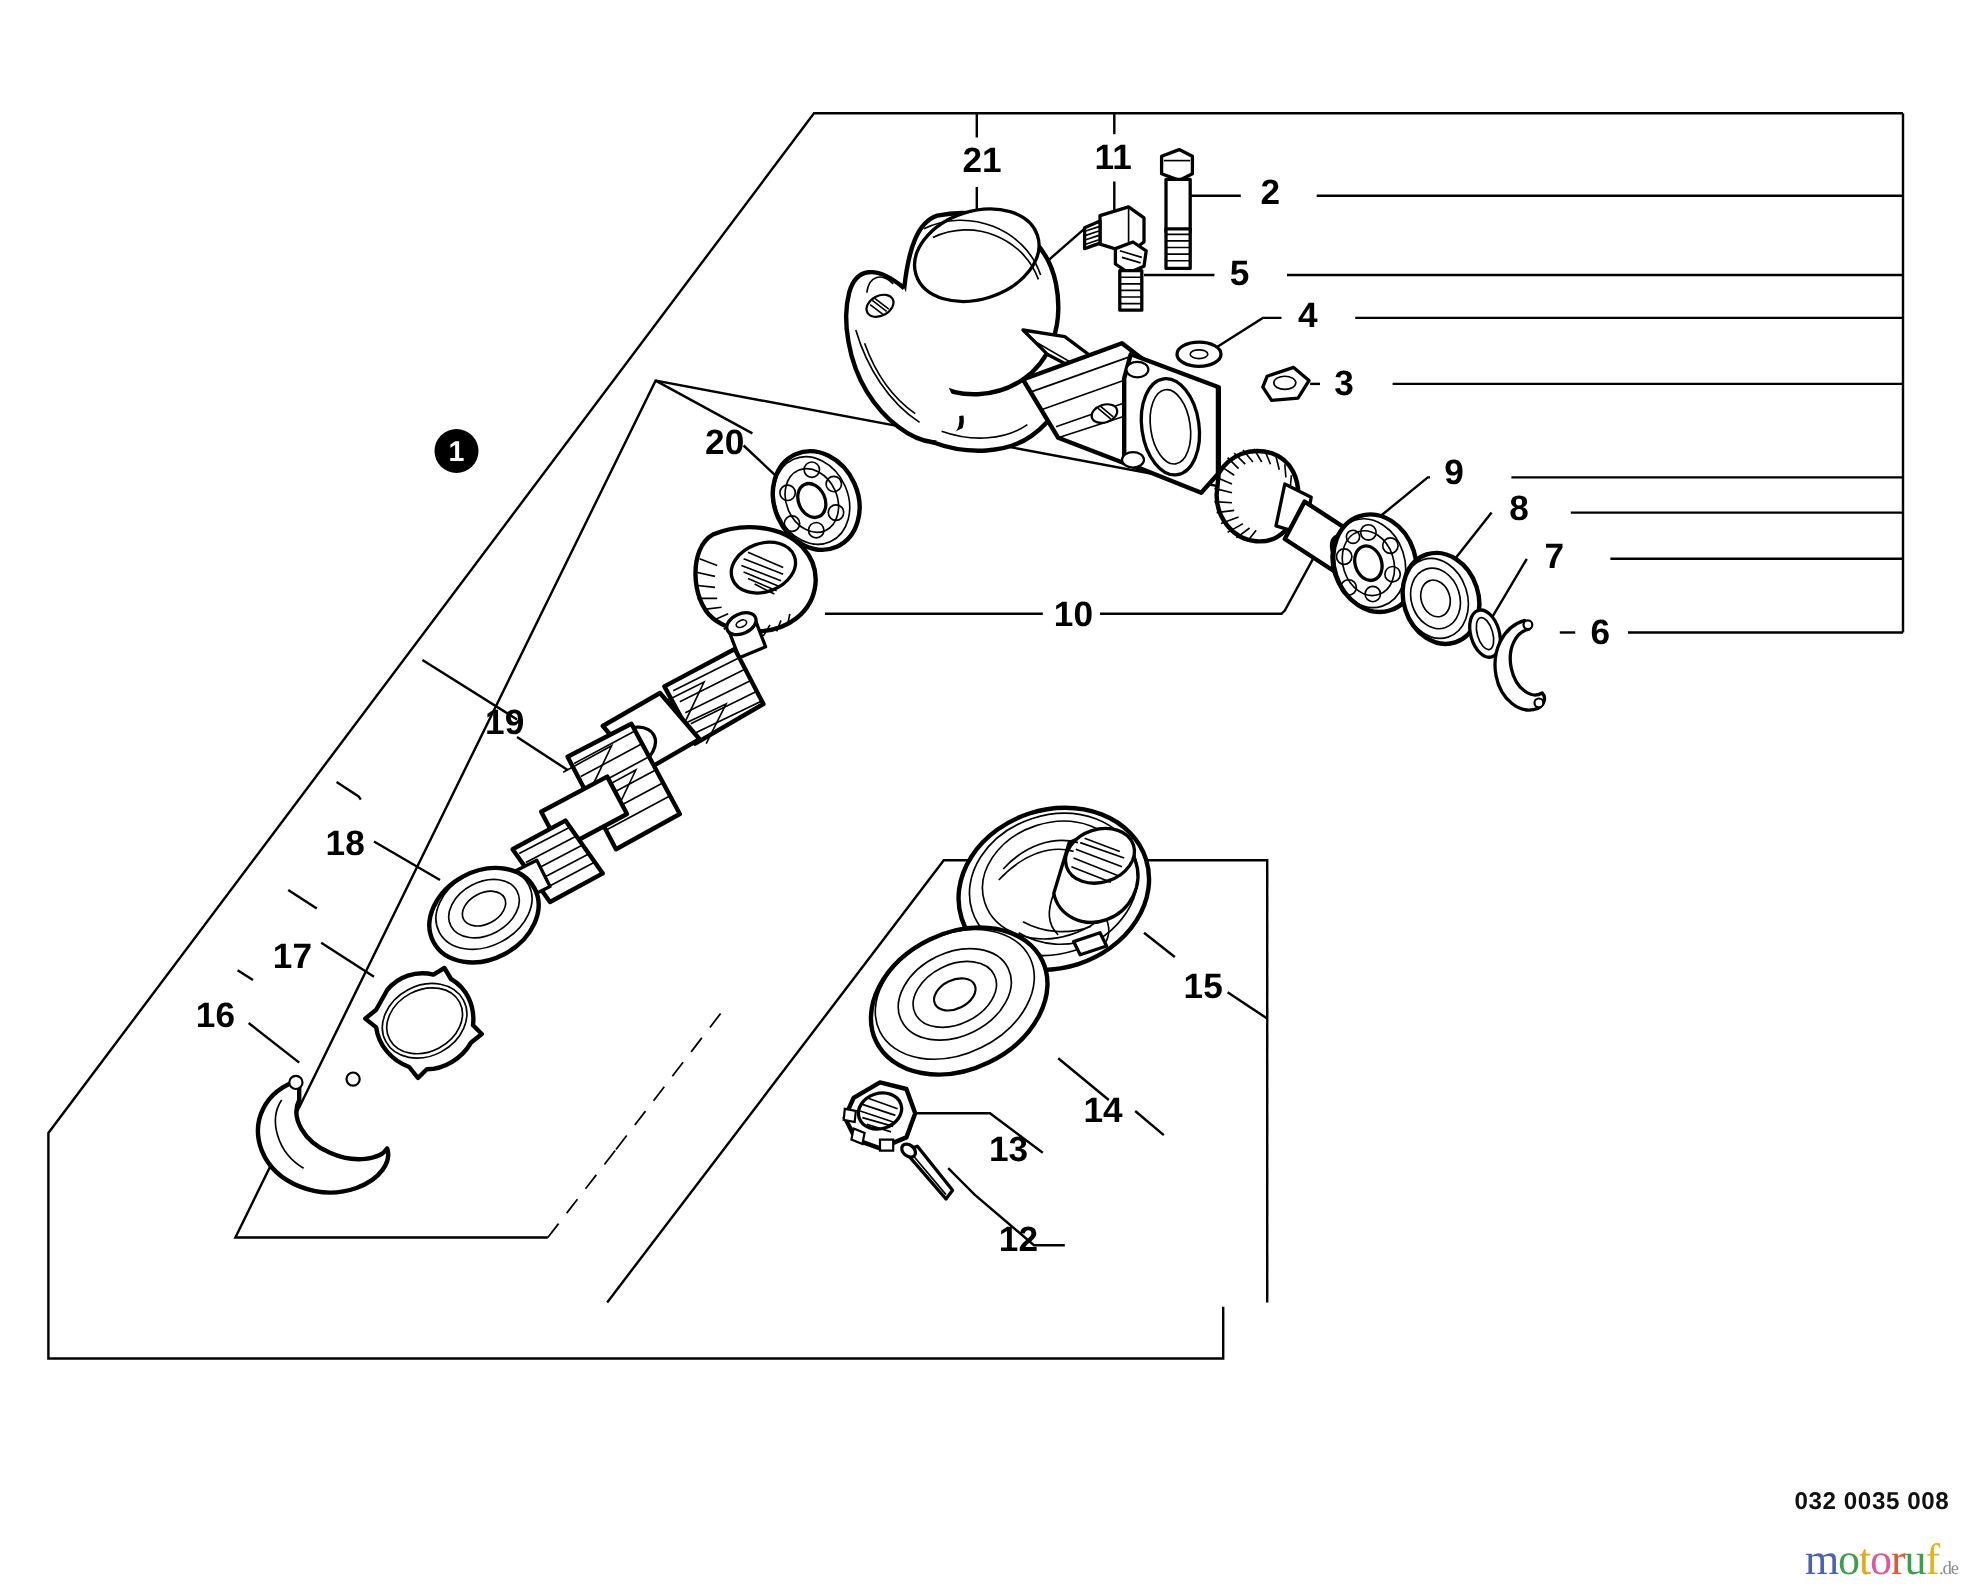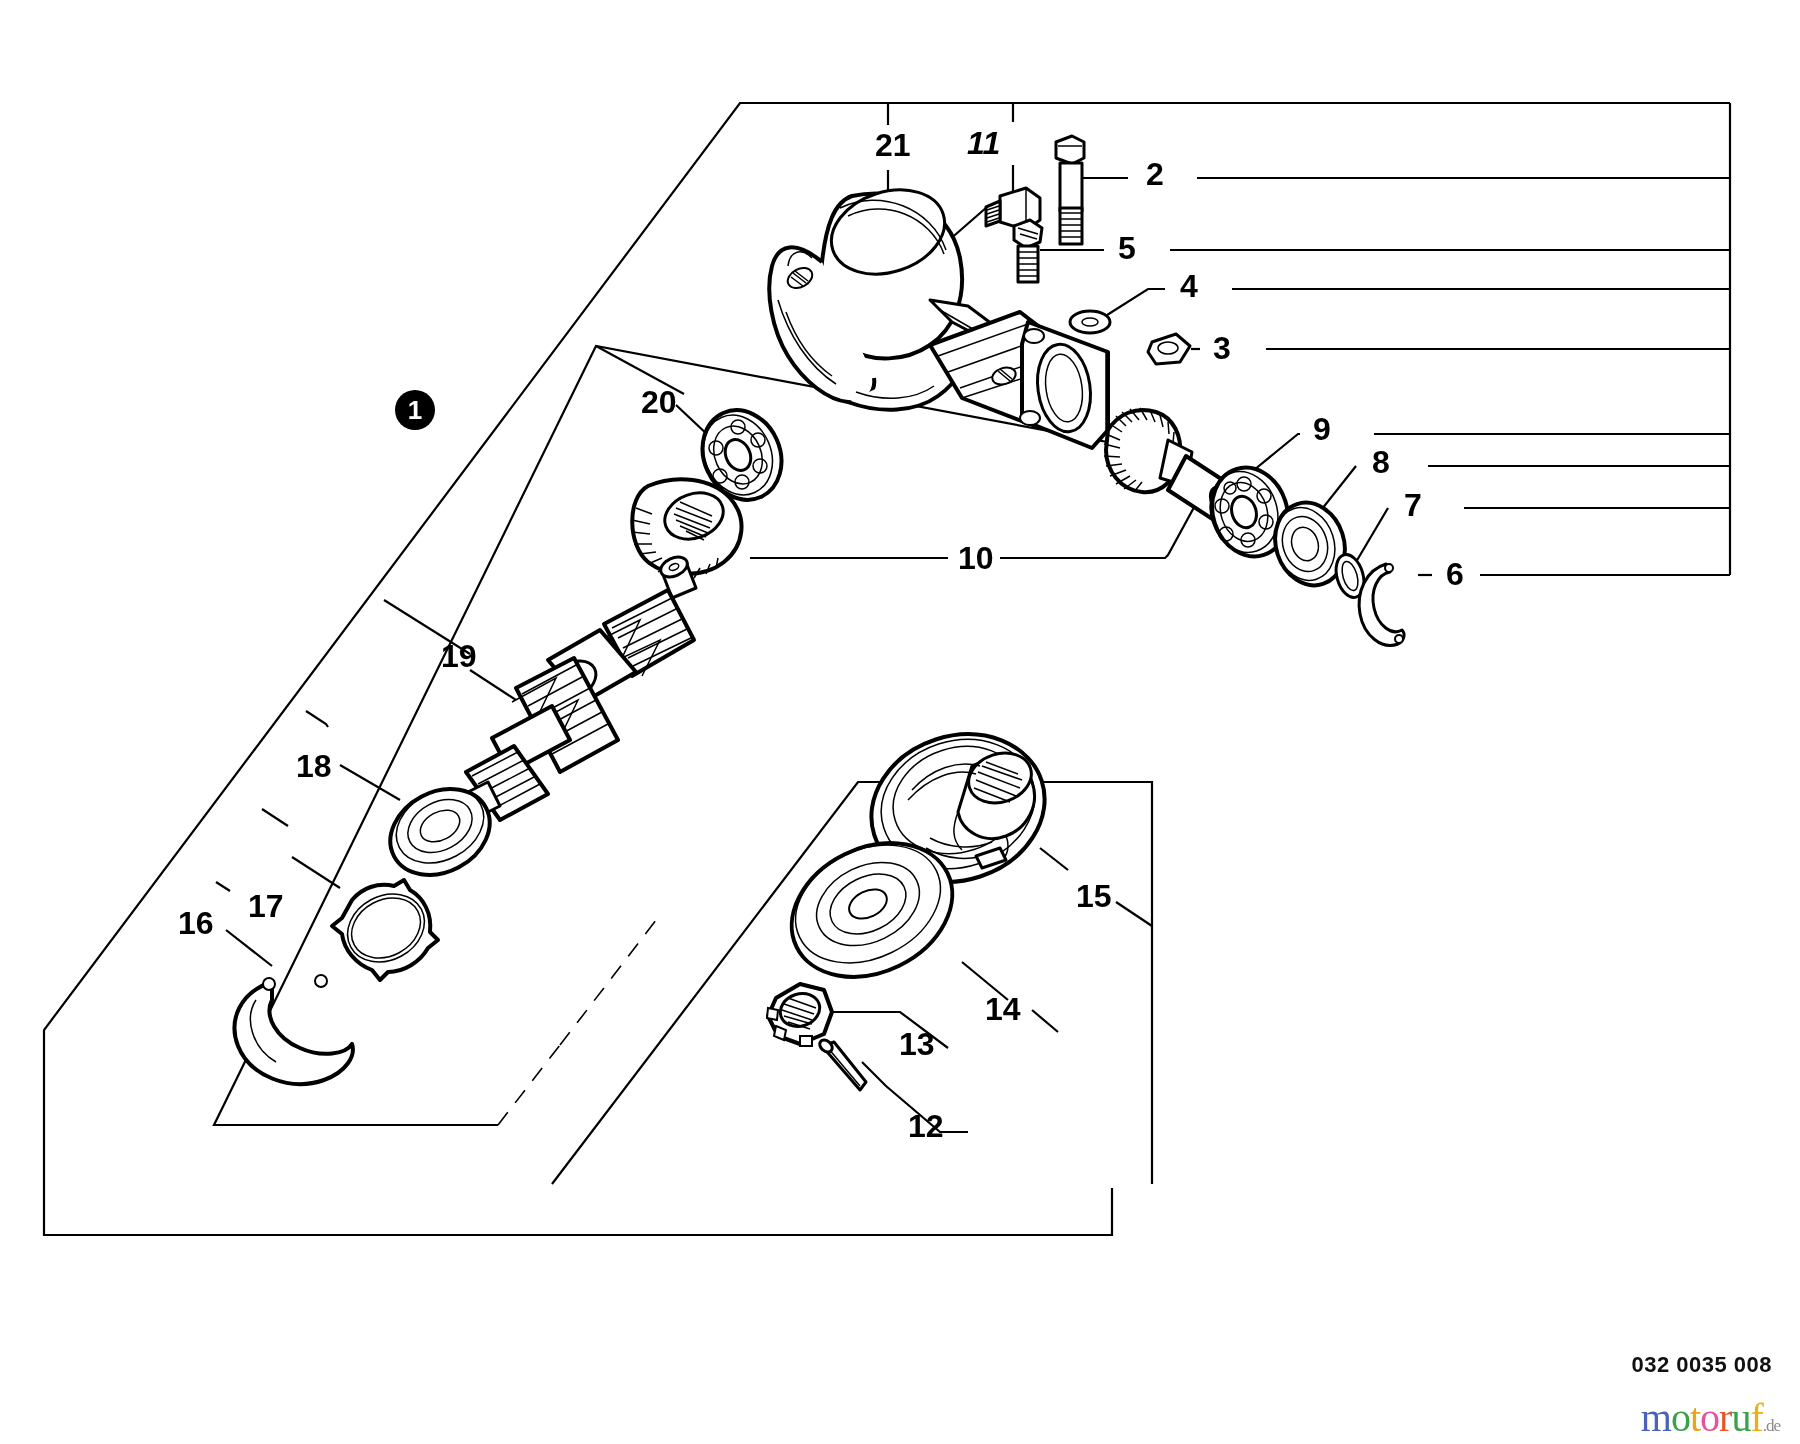--- a/index.html
+++ b/index.html
@@ -402,27 +402,27 @@
 
 <div class="callout c-num" style="left:1146px;top:158px;">2</div>
 <div class="callout c-num" style="left:1213px;top:332px;">3</div>
 <div class="callout c-num" style="left:1180px;top:270px;">4</div>
 <div class="callout c-num" style="left:1118px;top:232px;">5</div>
 <div class="callout c-num" style="left:1446px;top:558px;">6</div>
 <div class="callout c-num" style="left:1404px;top:489px;">7</div>
 <div class="callout c-num" style="left:1372px;top:446px;">8</div>
 <div class="callout c-num" style="left:1313px;top:413px;">9</div>
 <div class="callout c-num" style="left:958px;top:542px;">10</div>
-<div class="callout c-num" style="left:967px;top:127px;font-style:italic;">11</div>
+<div class="callout c-num" style="left:995px;top:127px;">11</div>
 <div class="callout c-num" style="left:908px;top:1110px;">12</div>
 <div class="callout c-num" style="left:899px;top:1028px;">13</div>
 <div class="callout c-num" style="left:985px;top:993px;">14</div>
 <div class="callout c-num" style="left:1076px;top:880px;">15</div>
 <div class="callout c-num" style="left:178px;top:907px;">16</div>
-<div class="callout c-num" style="left:248px;top:890px;">17</div>
+<div class="callout c-num" style="left:248px;top:853px;">17</div>
 <div class="callout c-num" style="left:296px;top:750px;">18</div>
 <div class="callout c-num" style="left:441px;top:640px;">19</div>
 <div class="callout c-num" style="left:641px;top:386px;">20</div>
 <div class="callout c-num" style="left:875px;top:129px;">21</div>
 
 <div id="partno">032 0035 008</div>
 
 <div id="logo">
   <span style="color:#4a63b8">m</span><span style="color:#3aa14b">o</span><span style="color:#e8a615">t</span><span style="color:#e2559a">o</span><span style="color:#e4572e">r</span><span style="color:#3aa14b">u</span><span style="color:#e8b117">f</span><span class="sfx">.de</span>
 </div>

